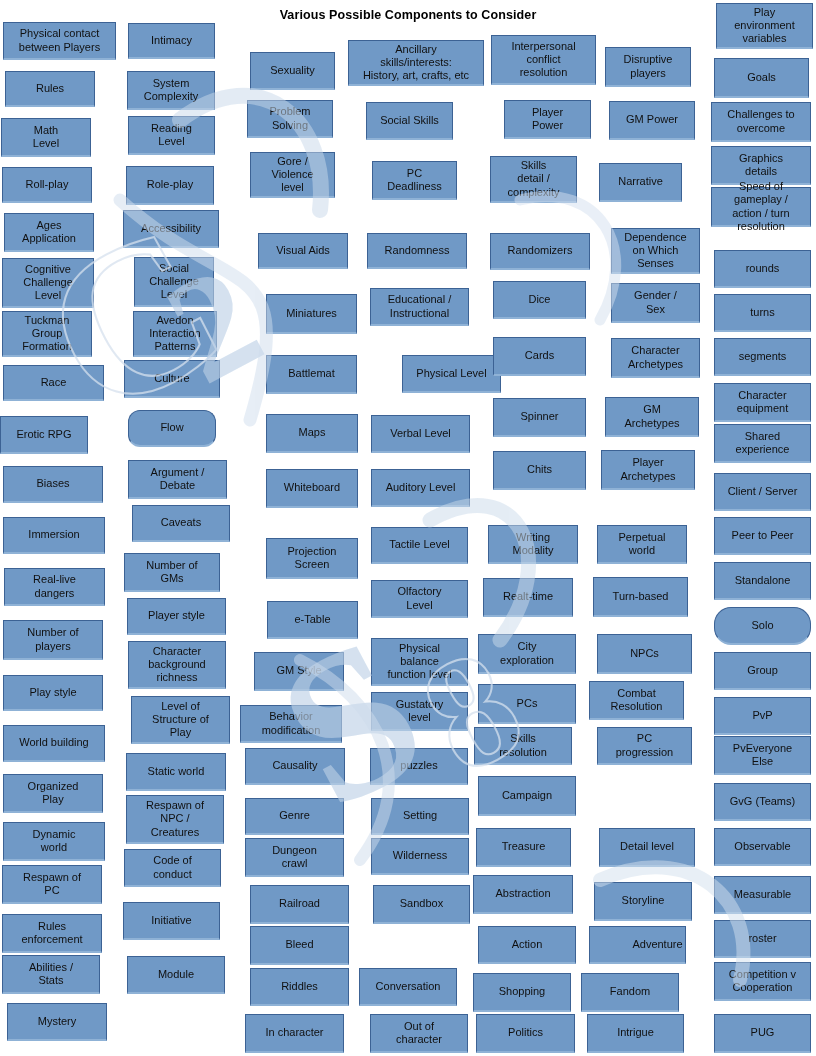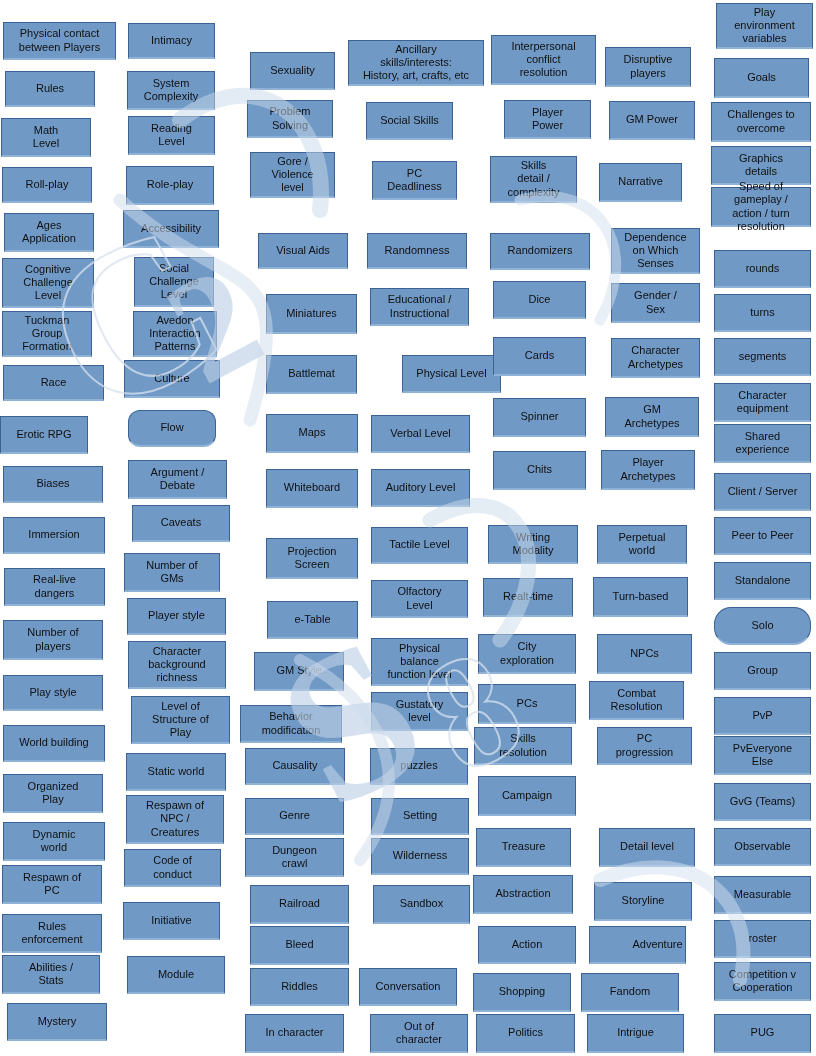--- a/index.html
+++ b/index.html
@@ -93,20 +93,21 @@
     <g opacity=".5">
       <path d="M180 120 C 260 60, 330 120, 320 210" fill="none" stroke="#c9d9ea" stroke-width="16" stroke-linecap="round"></path>
       <path d="M120 200 C 230 300, 300 250, 250 420" fill="none" stroke="#cfdded" stroke-width="13" stroke-linecap="round"></path>
       <path d="M430 520 C 520 470, 560 560, 500 640" fill="none" stroke="#cbdbeb" stroke-width="15" stroke-linecap="round"></path>
       <path d="M600 880 C 690 840, 760 900, 740 980" fill="none" stroke="#d2dfee" stroke-width="14" stroke-linecap="round"></path>
       <path d="M300 660 C 380 700, 420 780, 360 860" fill="none" stroke="#cedcec" stroke-width="12" stroke-linecap="round"></path>
       <path d="M520 200 C 600 180, 640 250, 600 320" fill="none" stroke="#d4e0ef" stroke-width="11" stroke-linecap="round"></path>
     </g>
   </svg>
 
+  <div id="title">Various Possible Components to Consider</div>
 
   <div id="boxes-layer">
       <div class="box" style="left: 3px; top: 22px; width: 113px; height: 38px;">Physical contact
 between Players</div>
       <div class="box" style="left: 5px; top: 71px; width: 90px; height: 36px;">Rules</div>
       <div class="box" style="left: 1px; top: 118px; width: 90px; height: 39px;">Math
 Level</div>
       <div class="box" style="left: 2px; top: 167px; width: 90px; height: 36px;">Roll-play</div>
       <div class="box" style="left: 4px; top: 213px; width: 90px; height: 39px;">Ages
 Application</div>

